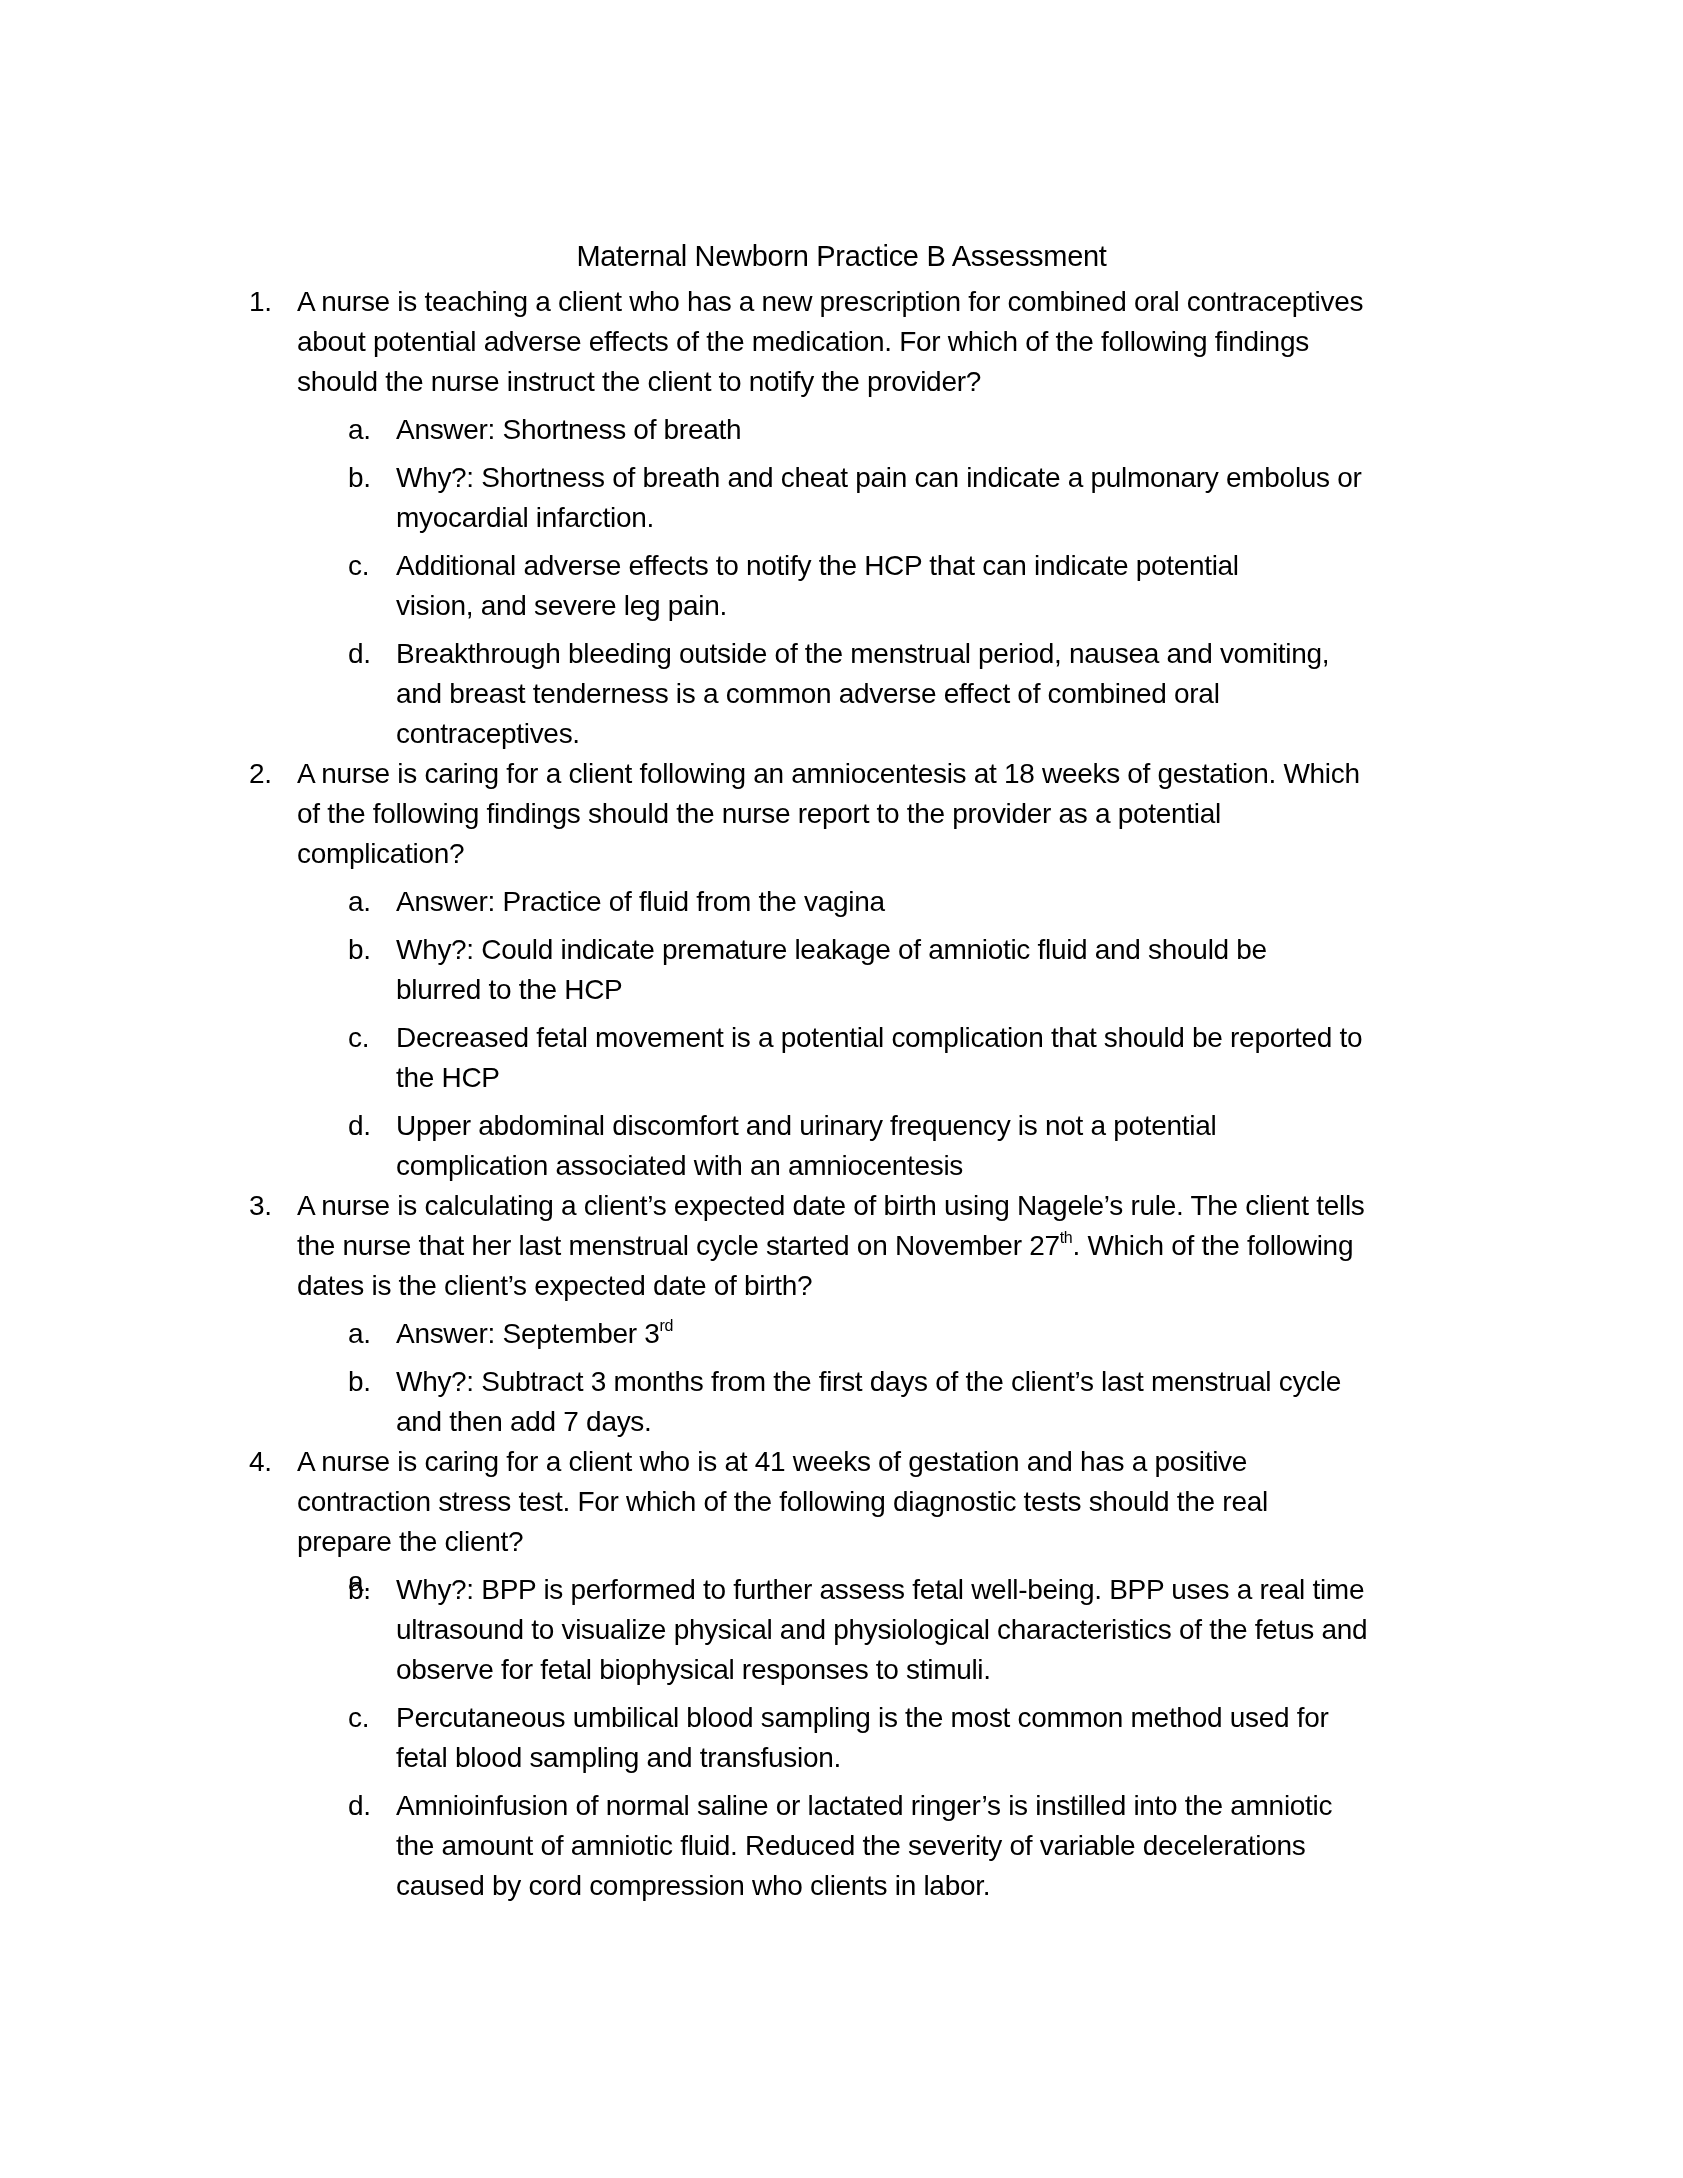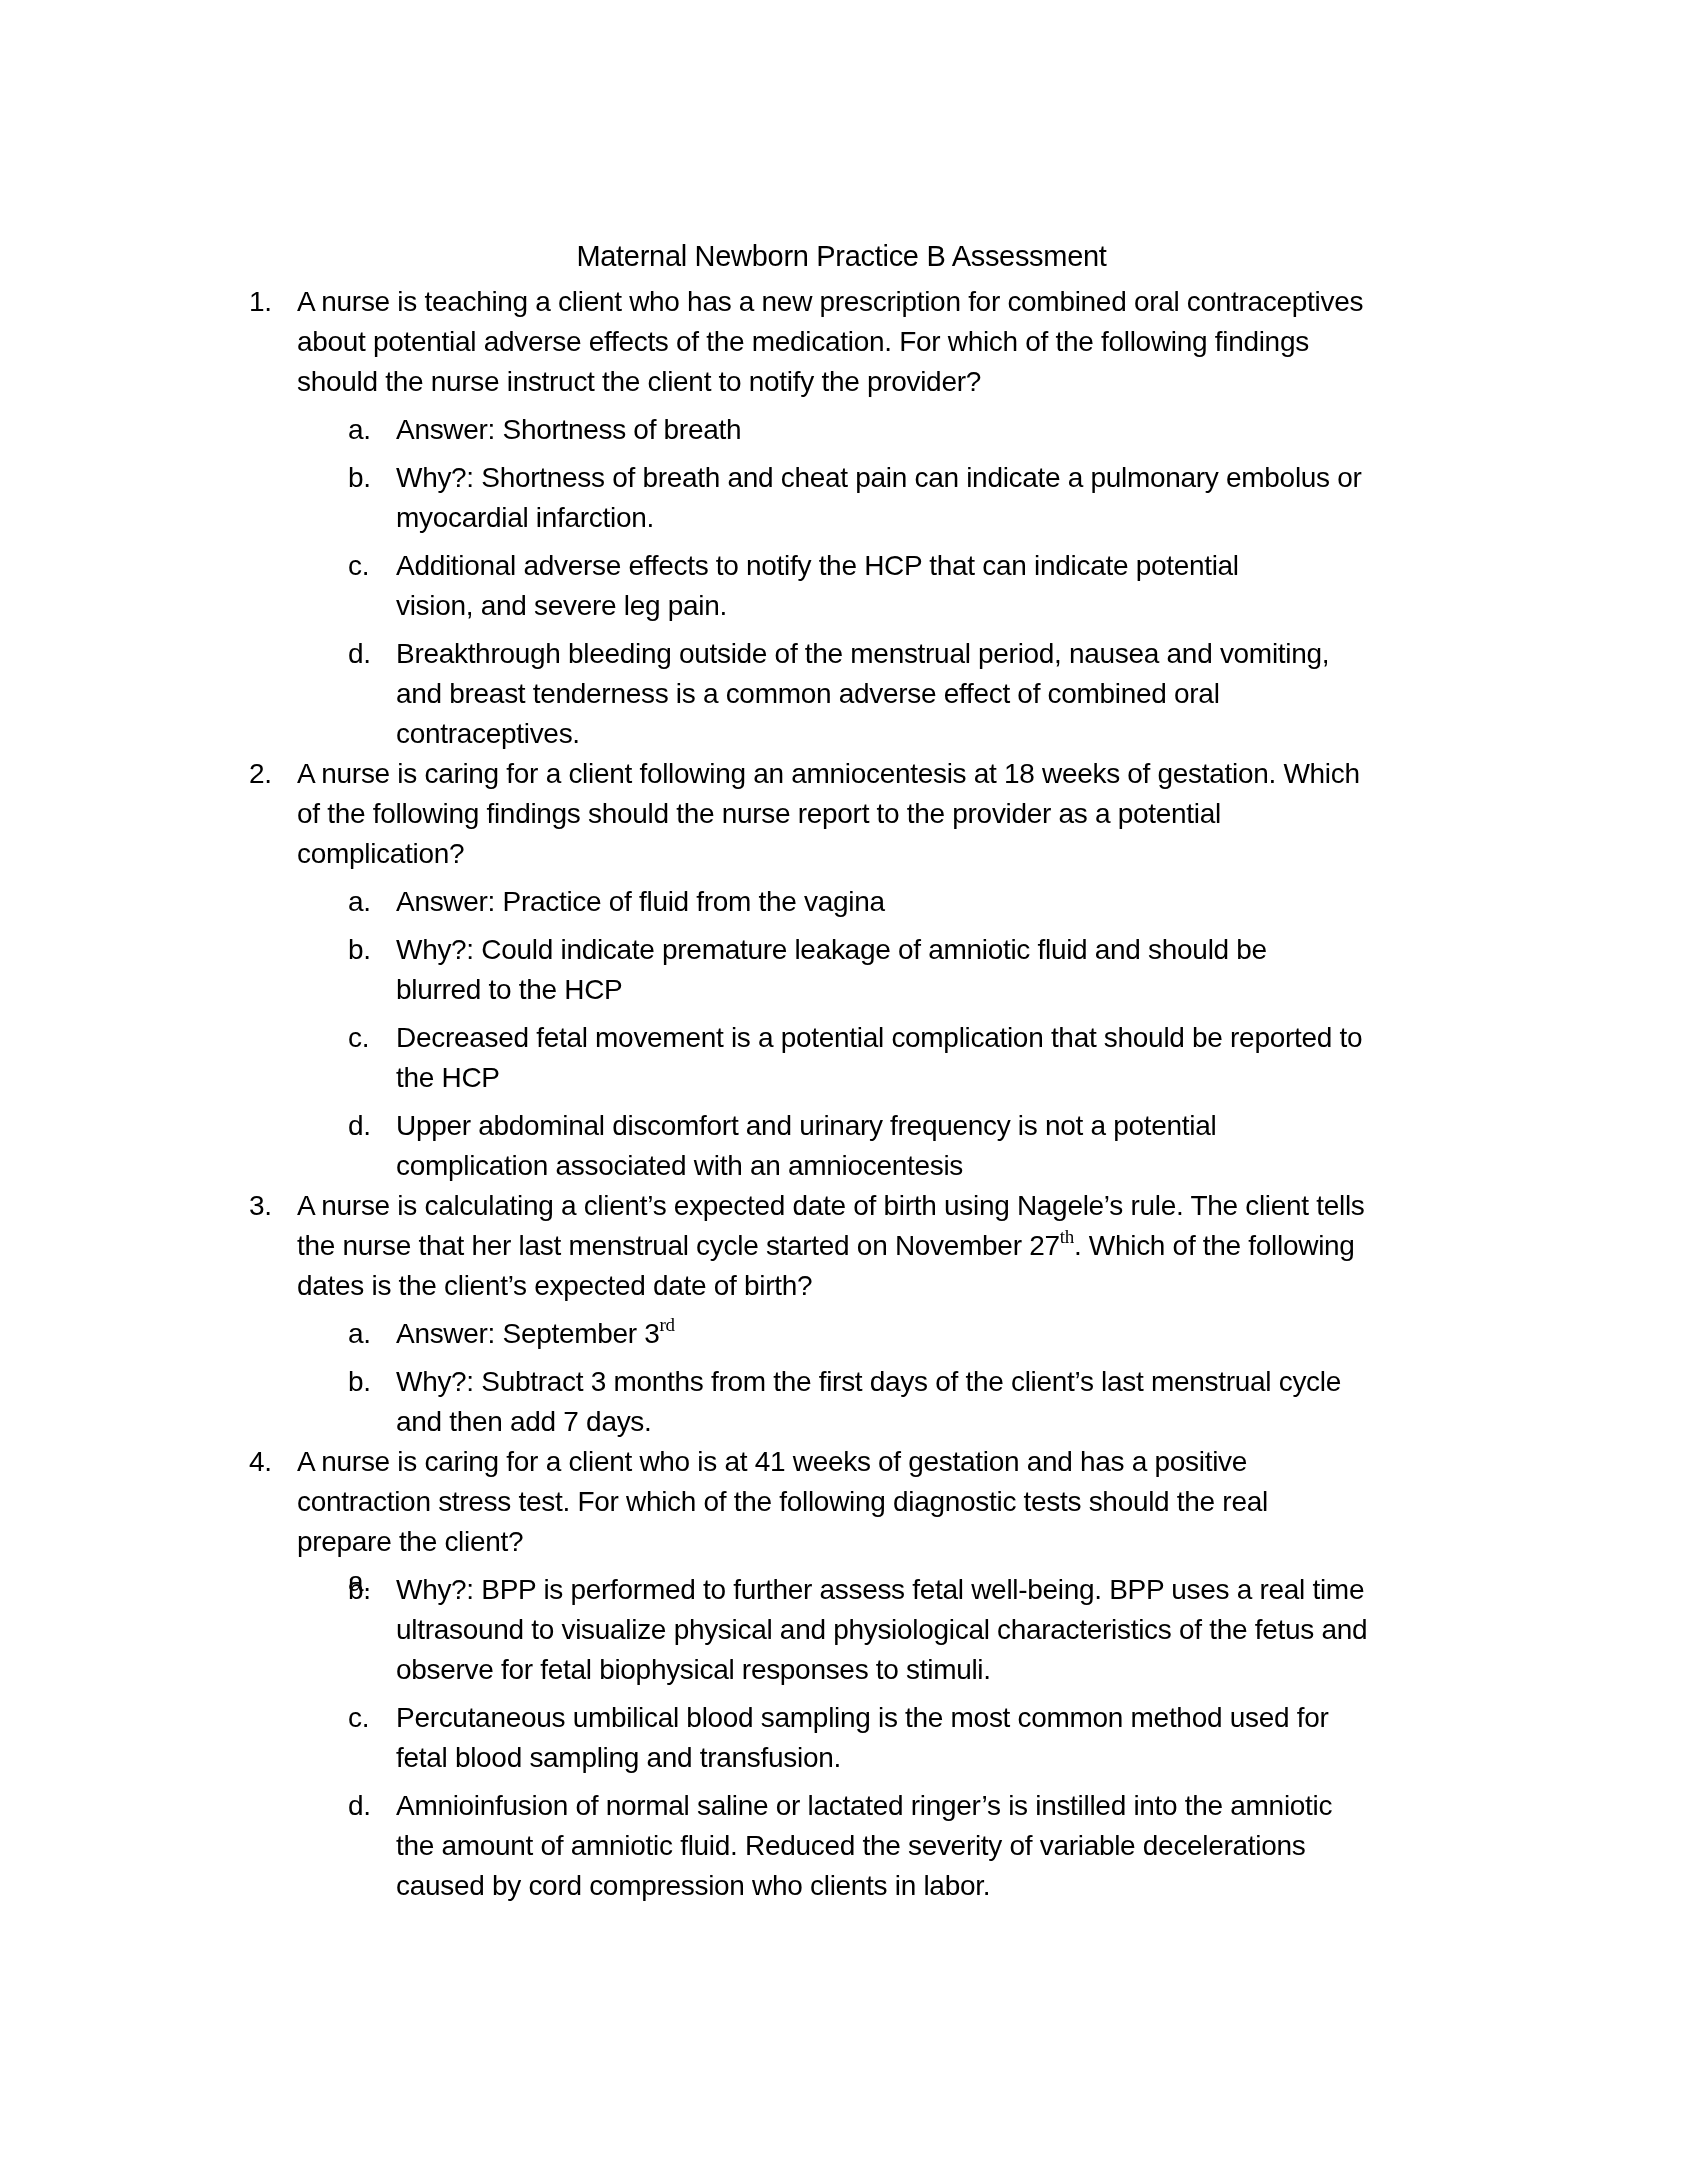--- a/index.html
+++ b/index.html
@@ -17,21 +17,21 @@
     position: absolute; left: 0; top: 282px; width: 1683px;
     font-size: 28px; line-height: 40px; letter-spacing: -0.3px;
   }
   .q-item { position: relative; }
   .q-num { position: absolute; left: 249px; top: 0; width: 40px; }
   .q-lines { margin-left: 297px; width: 1208px; }
   .line { display: block; white-space: nowrap; height: 40px; }
   .sub-item { position: relative; }
   .sub-letter { position: absolute; left: 348px; top: 0; width: 40px; }
   .sub-lines { margin-left: 396px; width: 1109px; margin-top: 8px; }
-  sup { font-size: 19px; line-height: 0; vertical-align: 12px; font-family: Liberation Serif, serif; }
+  sup { font-size: 16px; line-height: 0; vertical-align: 12px; }
 </style>
 </head>
 <body>
 
 <div class="page">
   <div class="title">Maternal Newborn Practice B Assessment</div>
 
   <div class="doc-list">
 
     <div class="q-item">

